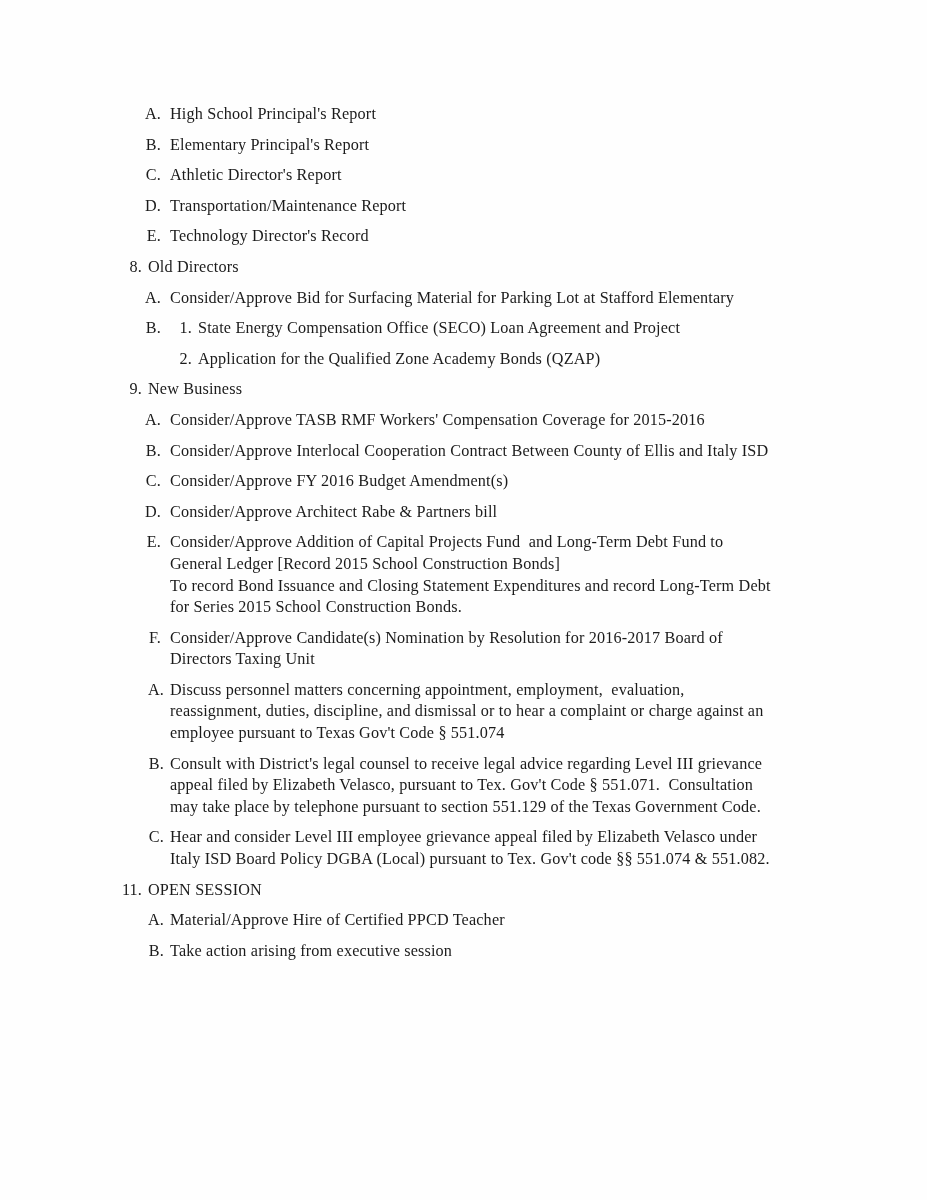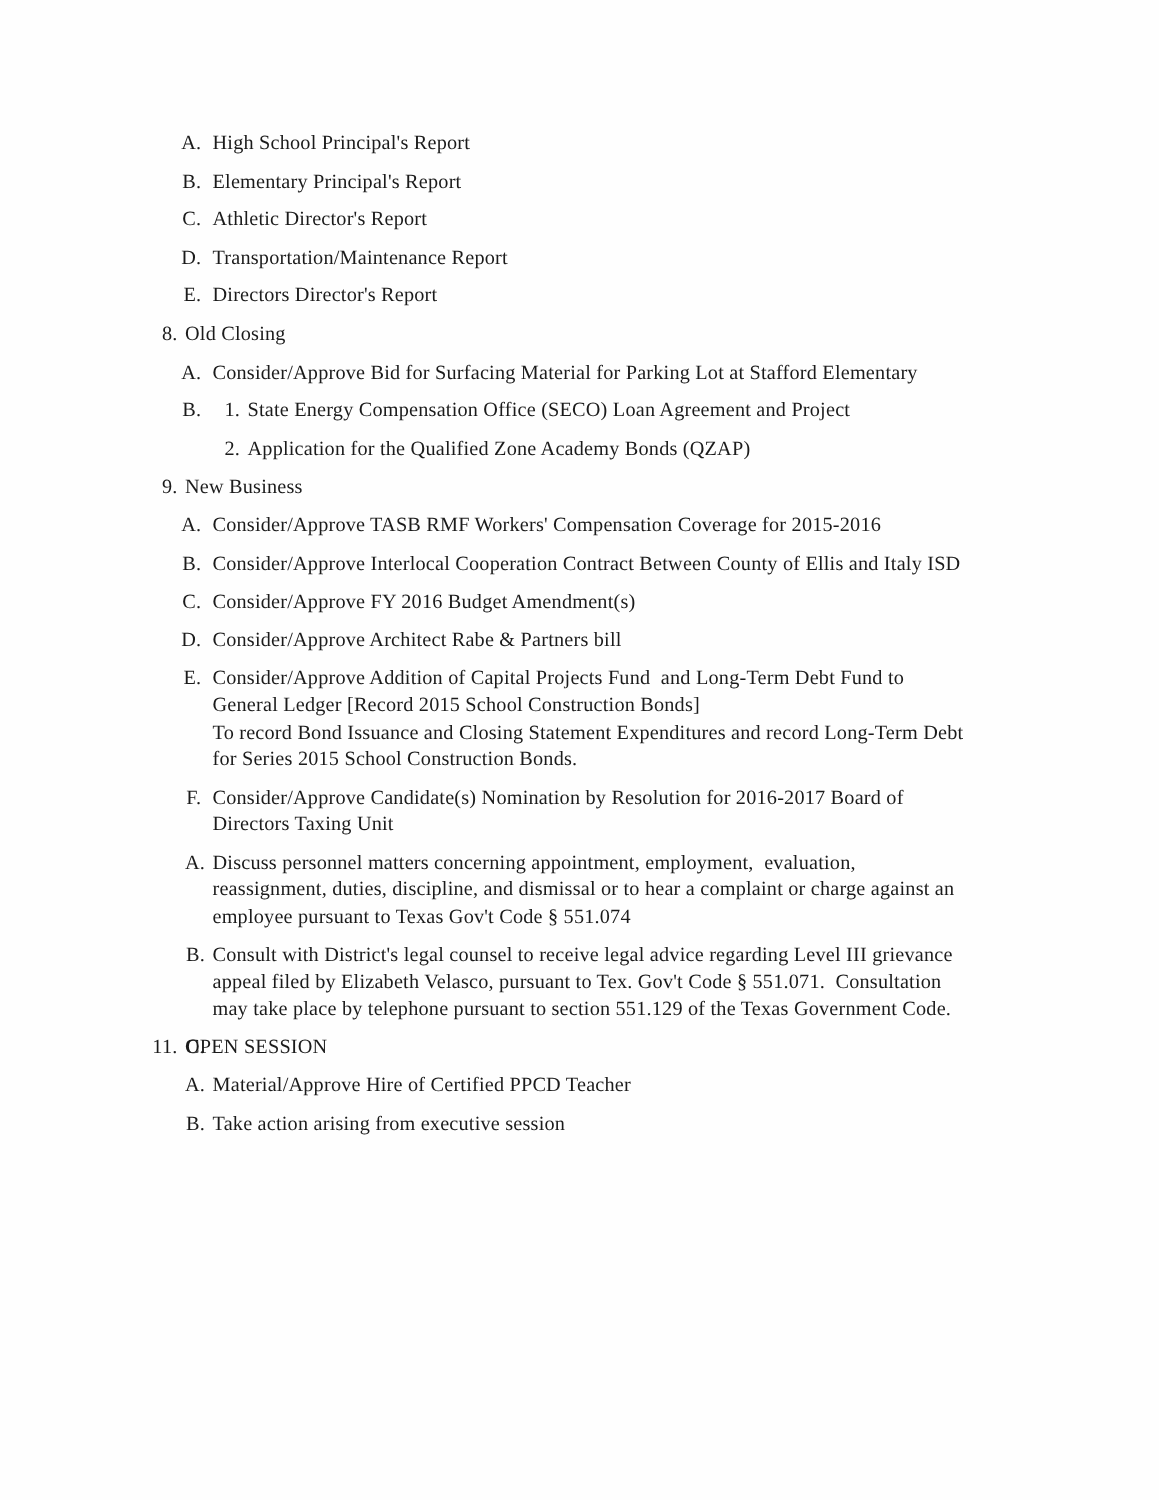--- a/index.html
+++ b/index.html
@@ -99,34 +99,34 @@
 </style>
 </head>
 <body style="color: rgb(27, 27, 27);">
 
 <div id="page" style="background: rgb(254, 254, 254);">
   <div id="agenda">
       <div class="row lvl2 tight first"><span class="marker">A.</span><span class="body-text">High School Principal's Report</span></div>
       <div class="row lvl2 tight"><span class="marker">B.</span><span class="body-text">Elementary Principal's Report</span></div>
       <div class="row lvl2 tight"><span class="marker">C.</span><span class="body-text">Athletic Director's Report</span></div>
       <div class="row lvl2 tight"><span class="marker">D.</span><span class="body-text">Transportation/Maintenance Report</span></div>
-      <div class="row lvl2 tight"><span class="marker">E.</span><span class="body-text">Directors Director's Report</span></div>
-      <div class="row lvl1"><span class="marker">8.</span><span class="body-text">Old Closing</span></div>
+      <div class="row lvl2 tight"><span class="marker">E.</span><span class="body-text">Technology Director's Record</span></div>
+      <div class="row lvl1"><span class="marker">8.</span><span class="body-text">Old Directors</span></div>
       <div class="row lvl2 tight"><span class="marker">A.</span><span class="body-text">Consider/Approve Bid for Surfacing Material for Parking Lot at Stafford Elementary</span></div>
       <div class="row lvl2 tight"><span class="marker">B.</span></div>
       <div class="row lvl3"><span class="marker">1.</span><span class="body-text">State Energy Compensation Office (SECO) Loan Agreement and Project</span></div>
       <div class="row lvl3"><span class="marker">2.</span><span class="body-text">Application for the Qualified Zone Academy Bonds (QZAP)</span></div>
       <div class="row lvl1"><span class="marker">9.</span><span class="body-text">New Business</span></div>
       <div class="row lvl2 tight"><span class="marker">A.</span><span class="body-text">Consider/Approve TASB RMF Workers' Compensation Coverage for 2015-2016</span></div>
       <div class="row lvl2 tight"><span class="marker">B.</span><span class="body-text">Consider/Approve Interlocal Cooperation Contract Between County of Ellis and Italy ISD</span></div>
       <div class="row lvl2 tight"><span class="marker">C.</span><span class="body-text">Consider/Approve FY 2016 Budget Amendment(s)</span></div>
       <div class="row lvl2 tight"><span class="marker">D.</span><span class="body-text">Consider/Approve Architect Rabe &amp; Partners bill</span></div>
       <div class="row lvl2 tight"><span class="marker">E.</span><span class="body-text">Consider/Approve Addition of Capital Projects Fund  and Long-Term Debt Fund to General Ledger [Record 2015 School Construction Bonds]
 To record Bond Issuance and Closing Statement Expenditures and record Long-Term Debt for Series 2015 School Construction Bonds.</span></div>
       <div class="row lvl2 tight"><span class="marker">F.</span><span class="body-text">Consider/Approve Candidate(s) Nomination by Resolution for 2016-2017 Board of Directors Taxing Unit</span></div>
       <div class="row lvl2"><span class="marker">A.</span><span class="body-text">Discuss personnel matters concerning appointment, employment,  evaluation, reassignment, duties, discipline, and dismissal or to hear a complaint or charge against an employee pursuant to Texas Gov't Code § 551.074</span></div>
       <div class="row lvl2"><span class="marker">B.</span><span class="body-text">Consult with District's legal counsel to receive legal advice regarding Level III grievance appeal filed by Elizabeth Velasco, pursuant to Tex. Gov't Code § 551.071.  Consultation may take place by telephone pursuant to section 551.129 of the Texas Government Code.</span></div>
-      <div class="row lvl2"><span class="marker">C.</span></div>
+      <div class="row lvl2"><span class="marker">C.</span><span class="body-text">Hear and consider Level III employee grievance appeal filed by Elizabeth Velasco under Italy ISD Board Policy DGBA (Local) pursuant to Tex. Gov't code §§ 551.074 &amp; 551.082.</span></div>
       <div class="row lvl1"><span class="marker">11.</span><span class="body-text">OPEN SESSION</span></div>
       <div class="row lvl2"><span class="marker">A.</span><span class="body-text">Material/Approve Hire of Certified PPCD Teacher</span></div>
       <div class="row lvl2"><span class="marker">B.</span><span class="body-text">Take action arising from executive session</span></div>
     </div>
 </div>
 
 </body></html>

